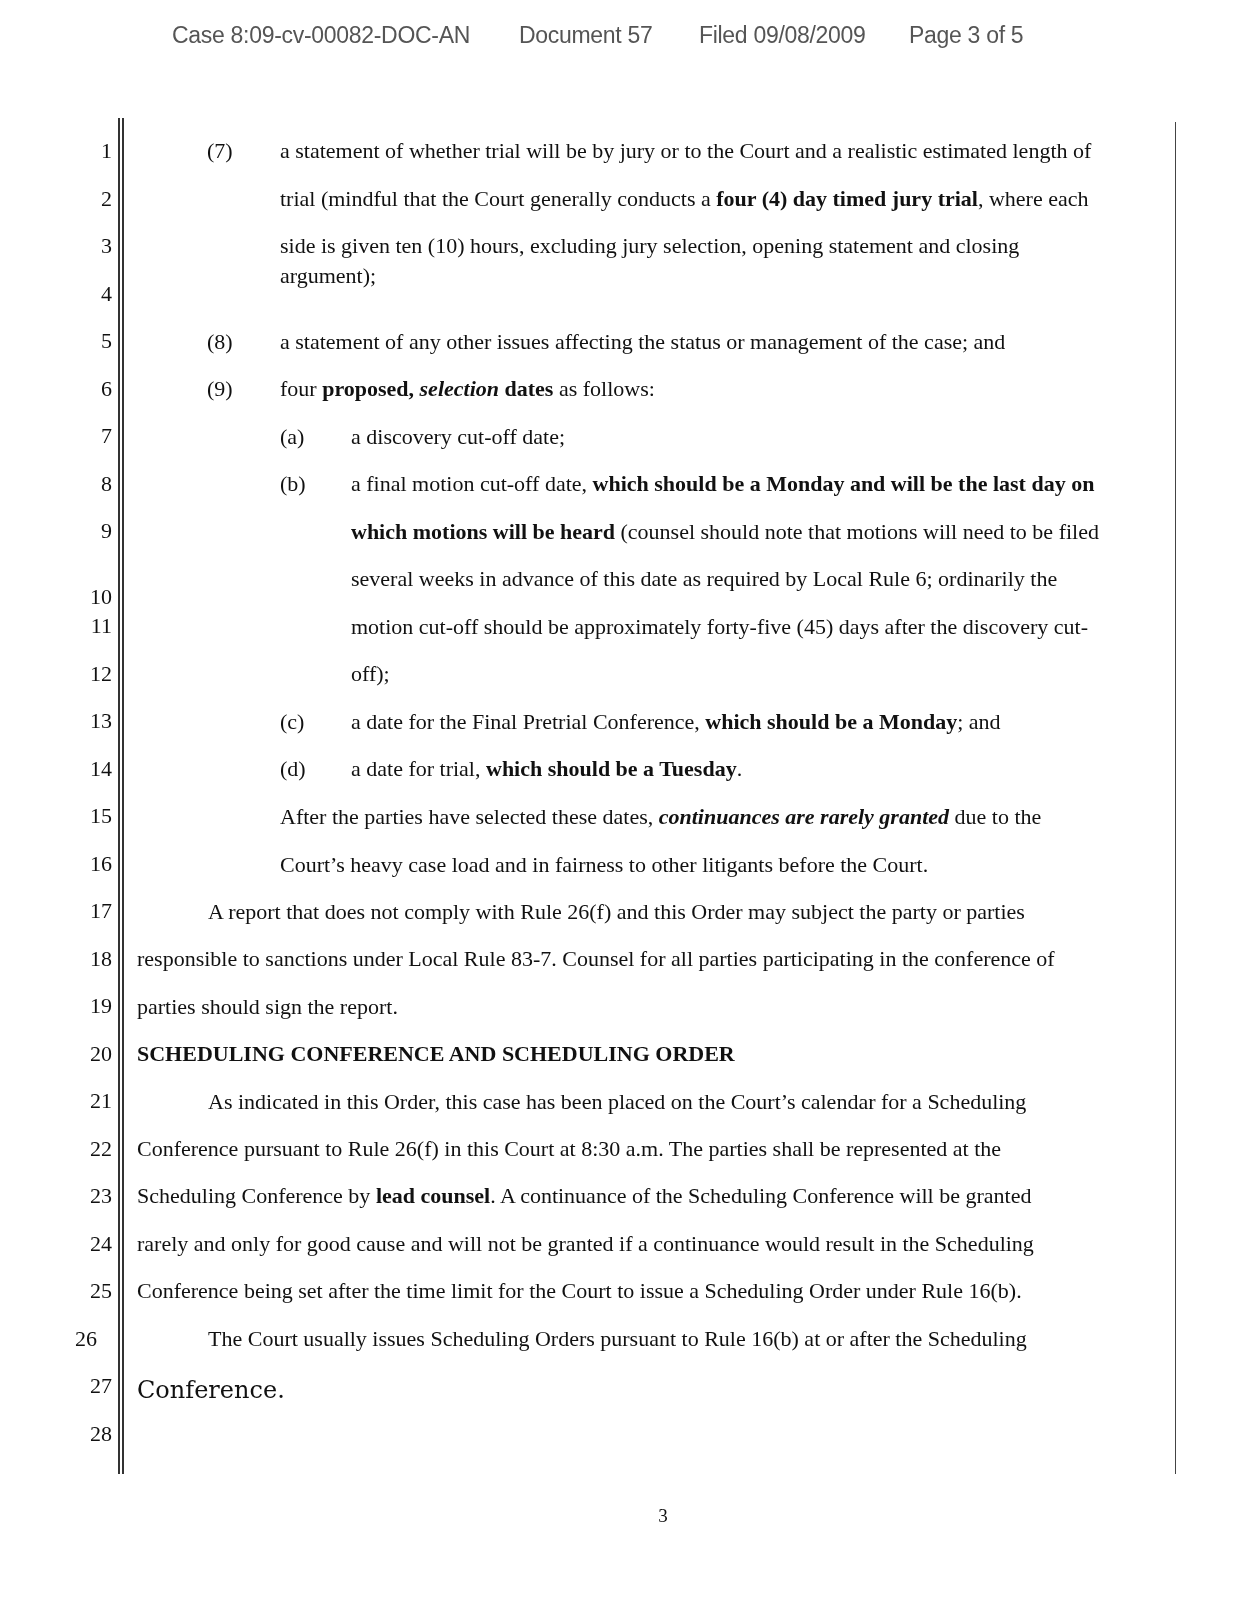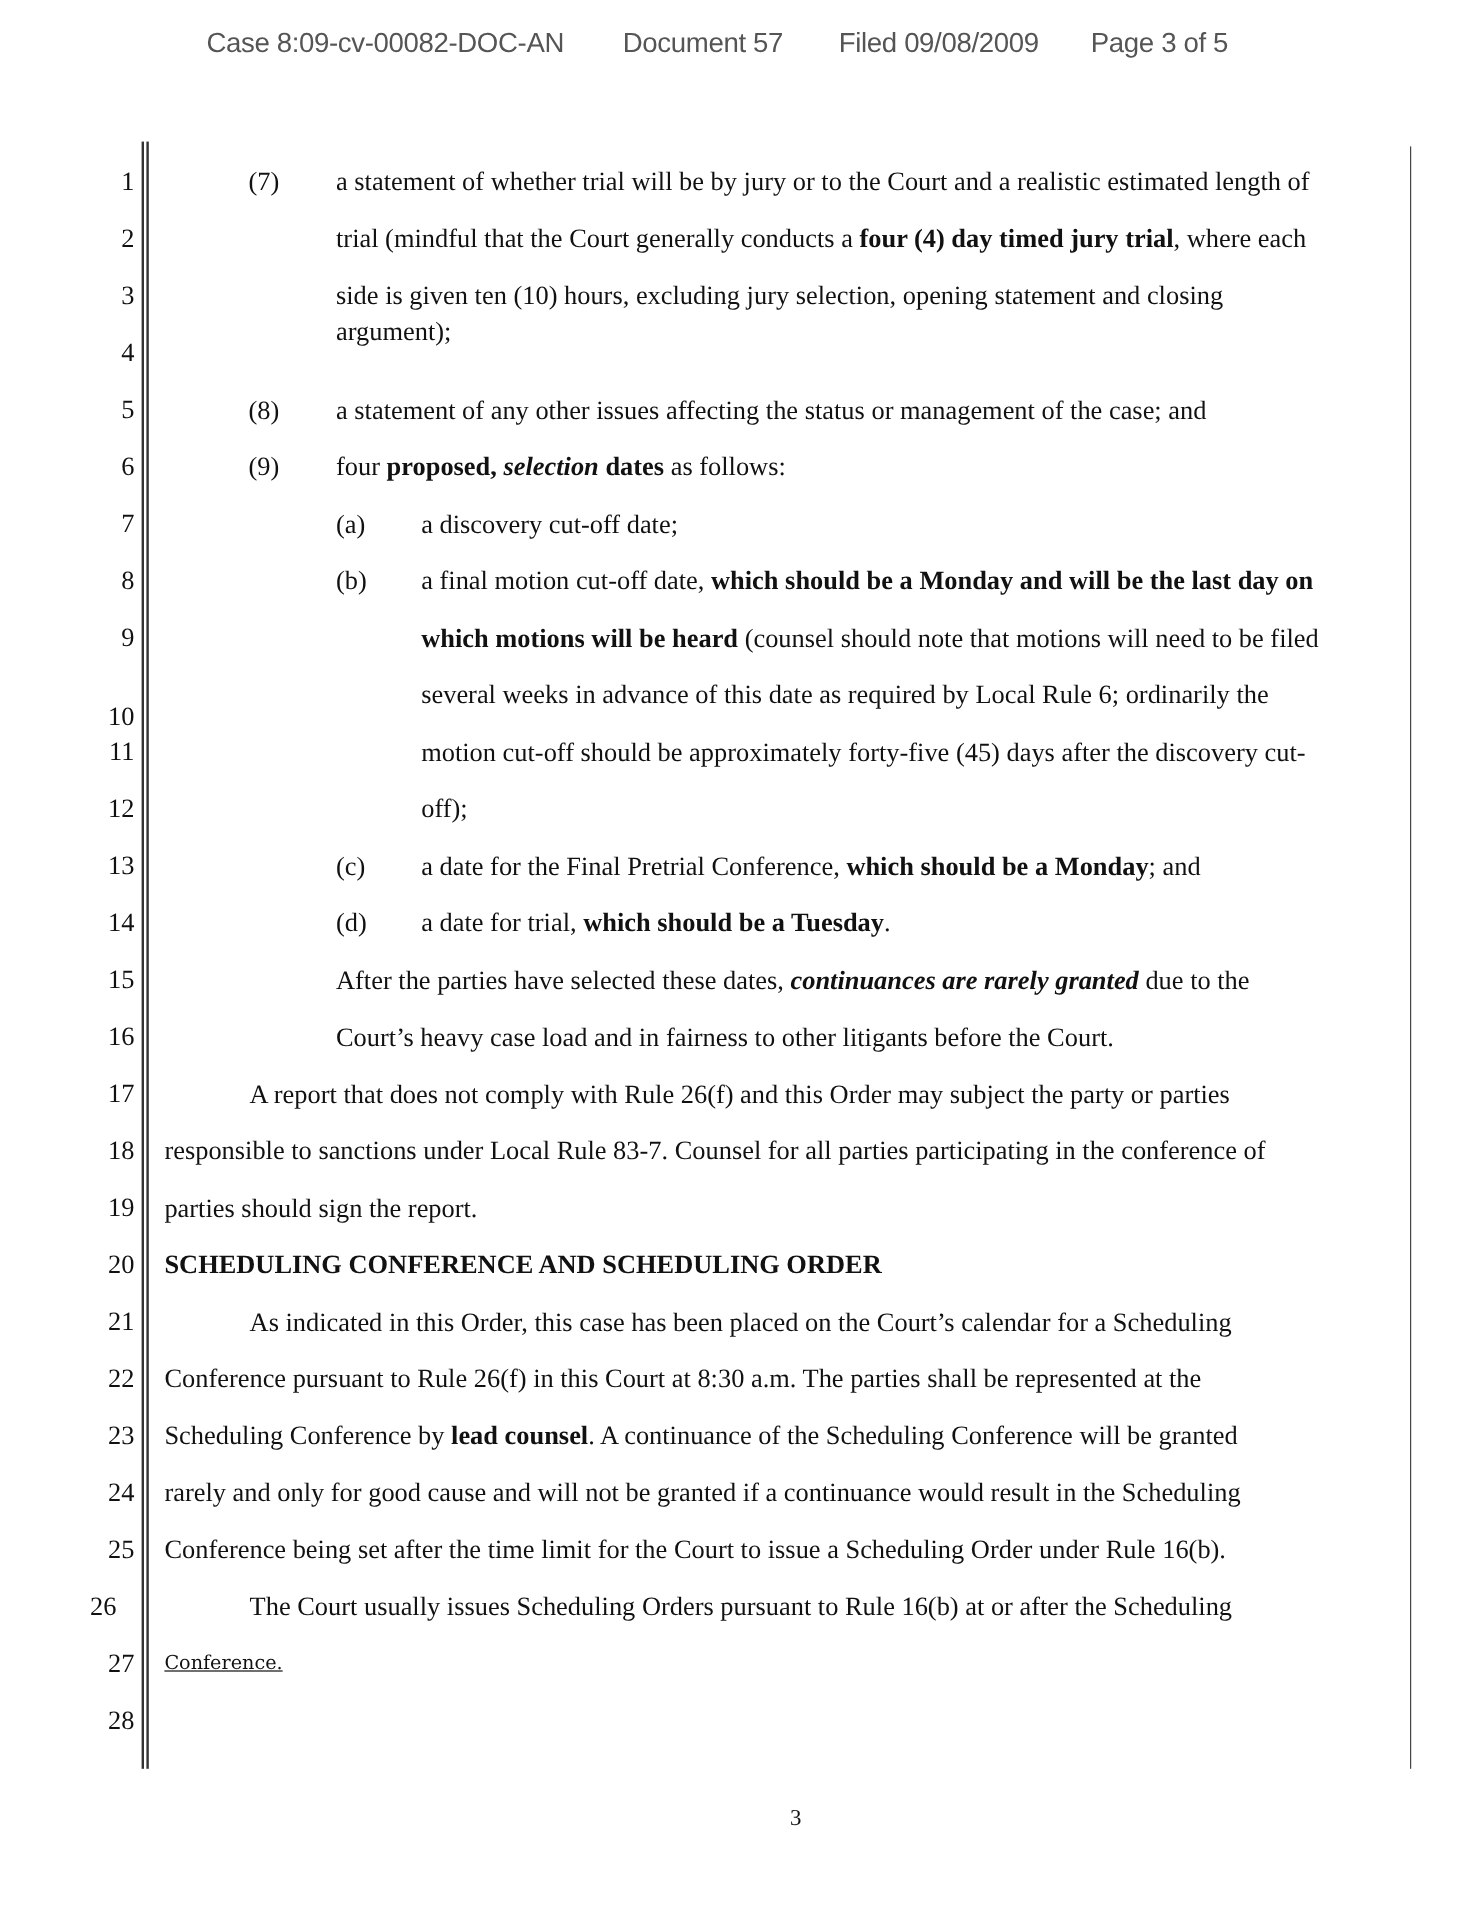--- a/index.html
+++ b/index.html
@@ -6,21 +6,21 @@
   body { width: 1236px; height: 1600px; position: relative; overflow: hidden; font-family: "Liberation Serif", serif; color: #111; }
   .header { position: absolute; top: 22px; left: 172px; font-family: "Liberation Sans", sans-serif; font-size: 23px; color: #555; white-space: nowrap; letter-spacing: -0.3px; }
   .header span { position: absolute; top: 0; }
   .margin-rule { position: absolute; top: 118px; height: 1356px; width: 2px; background: #333; }
   .right-rule { position: absolute; left: 1175px; top: 122px; height: 1352px; width: 1px; background: #444; }
   .ln { position: absolute; left: 60px; width: 52px; text-align: right; font-size: 22px; color: #111; }
   .line { position: absolute; font-size: 22px; white-space: nowrap; color: #111; }
   .b { font-weight: bold; }
   .bi { font-weight: bold; font-style: italic; }
   .heading { font-weight: bold; }
-  .small { font-size: 16px; font-family: "DejaVu Serif", serif; text-decoration: underline; }
+  .small { font-size: 24px; font-family: "DejaVu Serif", serif; }
   .page-num { position: absolute; top: 1505px; left: 0; width: 1236px; text-align: center; font-size: 19px; padding-left: 90px; box-sizing: border-box; }
 </style>
 </head>
 <body>
 
 <div class="header">
   <span style="left:0">Case 8:09-cv-00082-DOC-AN</span>
   <span style="left:347px">Document 57</span>
   <span style="left:527px">Filed 09/08/2009</span>
   <span style="left:737px">Page 3 of 5</span>

